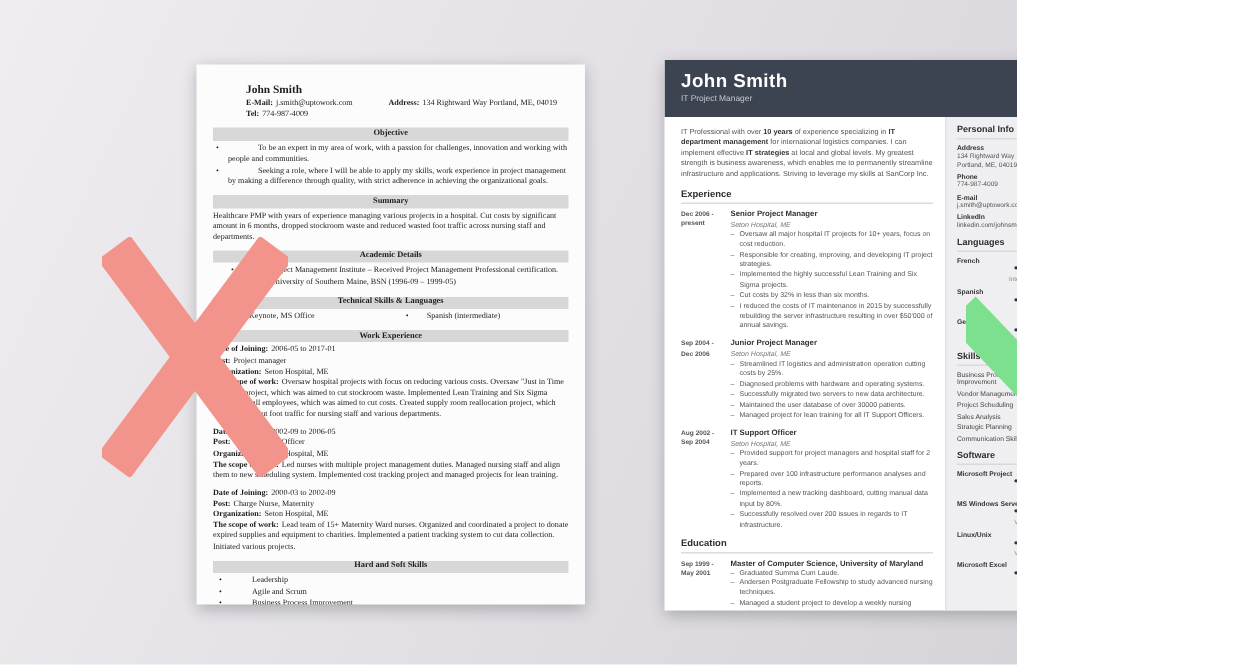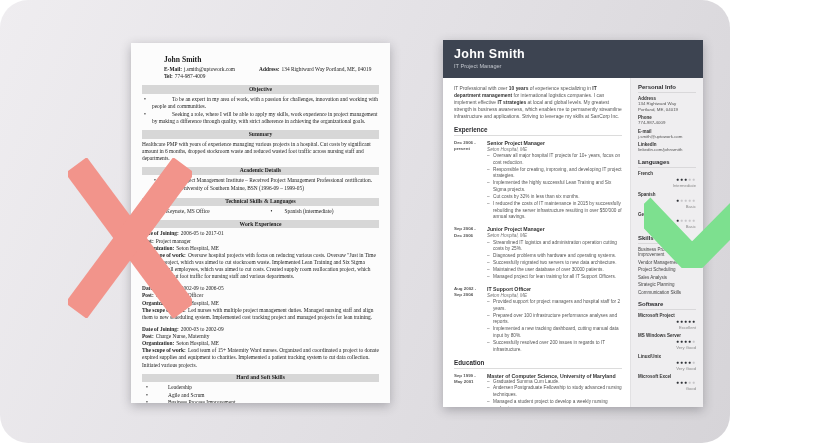--- a/index.html
+++ b/index.html
@@ -1,18 +1,18 @@
 <!DOCTYPE html>
 <html><head>
 <meta charset="utf-8">
 <style>
   html,body{margin:0;padding:0;}
-  .stage{position:relative;width:730px;height:443px;overflow:hidden;
+  .stage{position:relative;width:678px;height:443px;overflow:hidden;
     background:linear-gradient(115deg,#efedf0 0%,#e4e2e6 45%,#d6d4d8 100%);
-    font-family:"Liberation Sans",sans-serif;border-radius:28px;}
+    font-family:"Liberation Sans",sans-serif;}
   .sheet{position:absolute;background:#fff;box-shadow:0 3px 10px rgba(50,50,60,.32);}
 
   
   .left-sheet{left:131px;top:43px;width:259px;height:360px;background:#fcfcfc;
     padding:12px 11px 8px;box-sizing:border-box;overflow:hidden;
     font-family:"Liberation Serif",serif;font-size:5.4px;line-height:1.32;color:#1c1c1c;}
   .l-name{font-size:7.6px;font-weight:bold;margin-left:22px;}
   .l-contact{display:flex;justify-content:space-between;margin-left:22px;margin-top:1px;}
   .l-contact b{margin-right:2px;}
   .l-addr{width:120px;}

